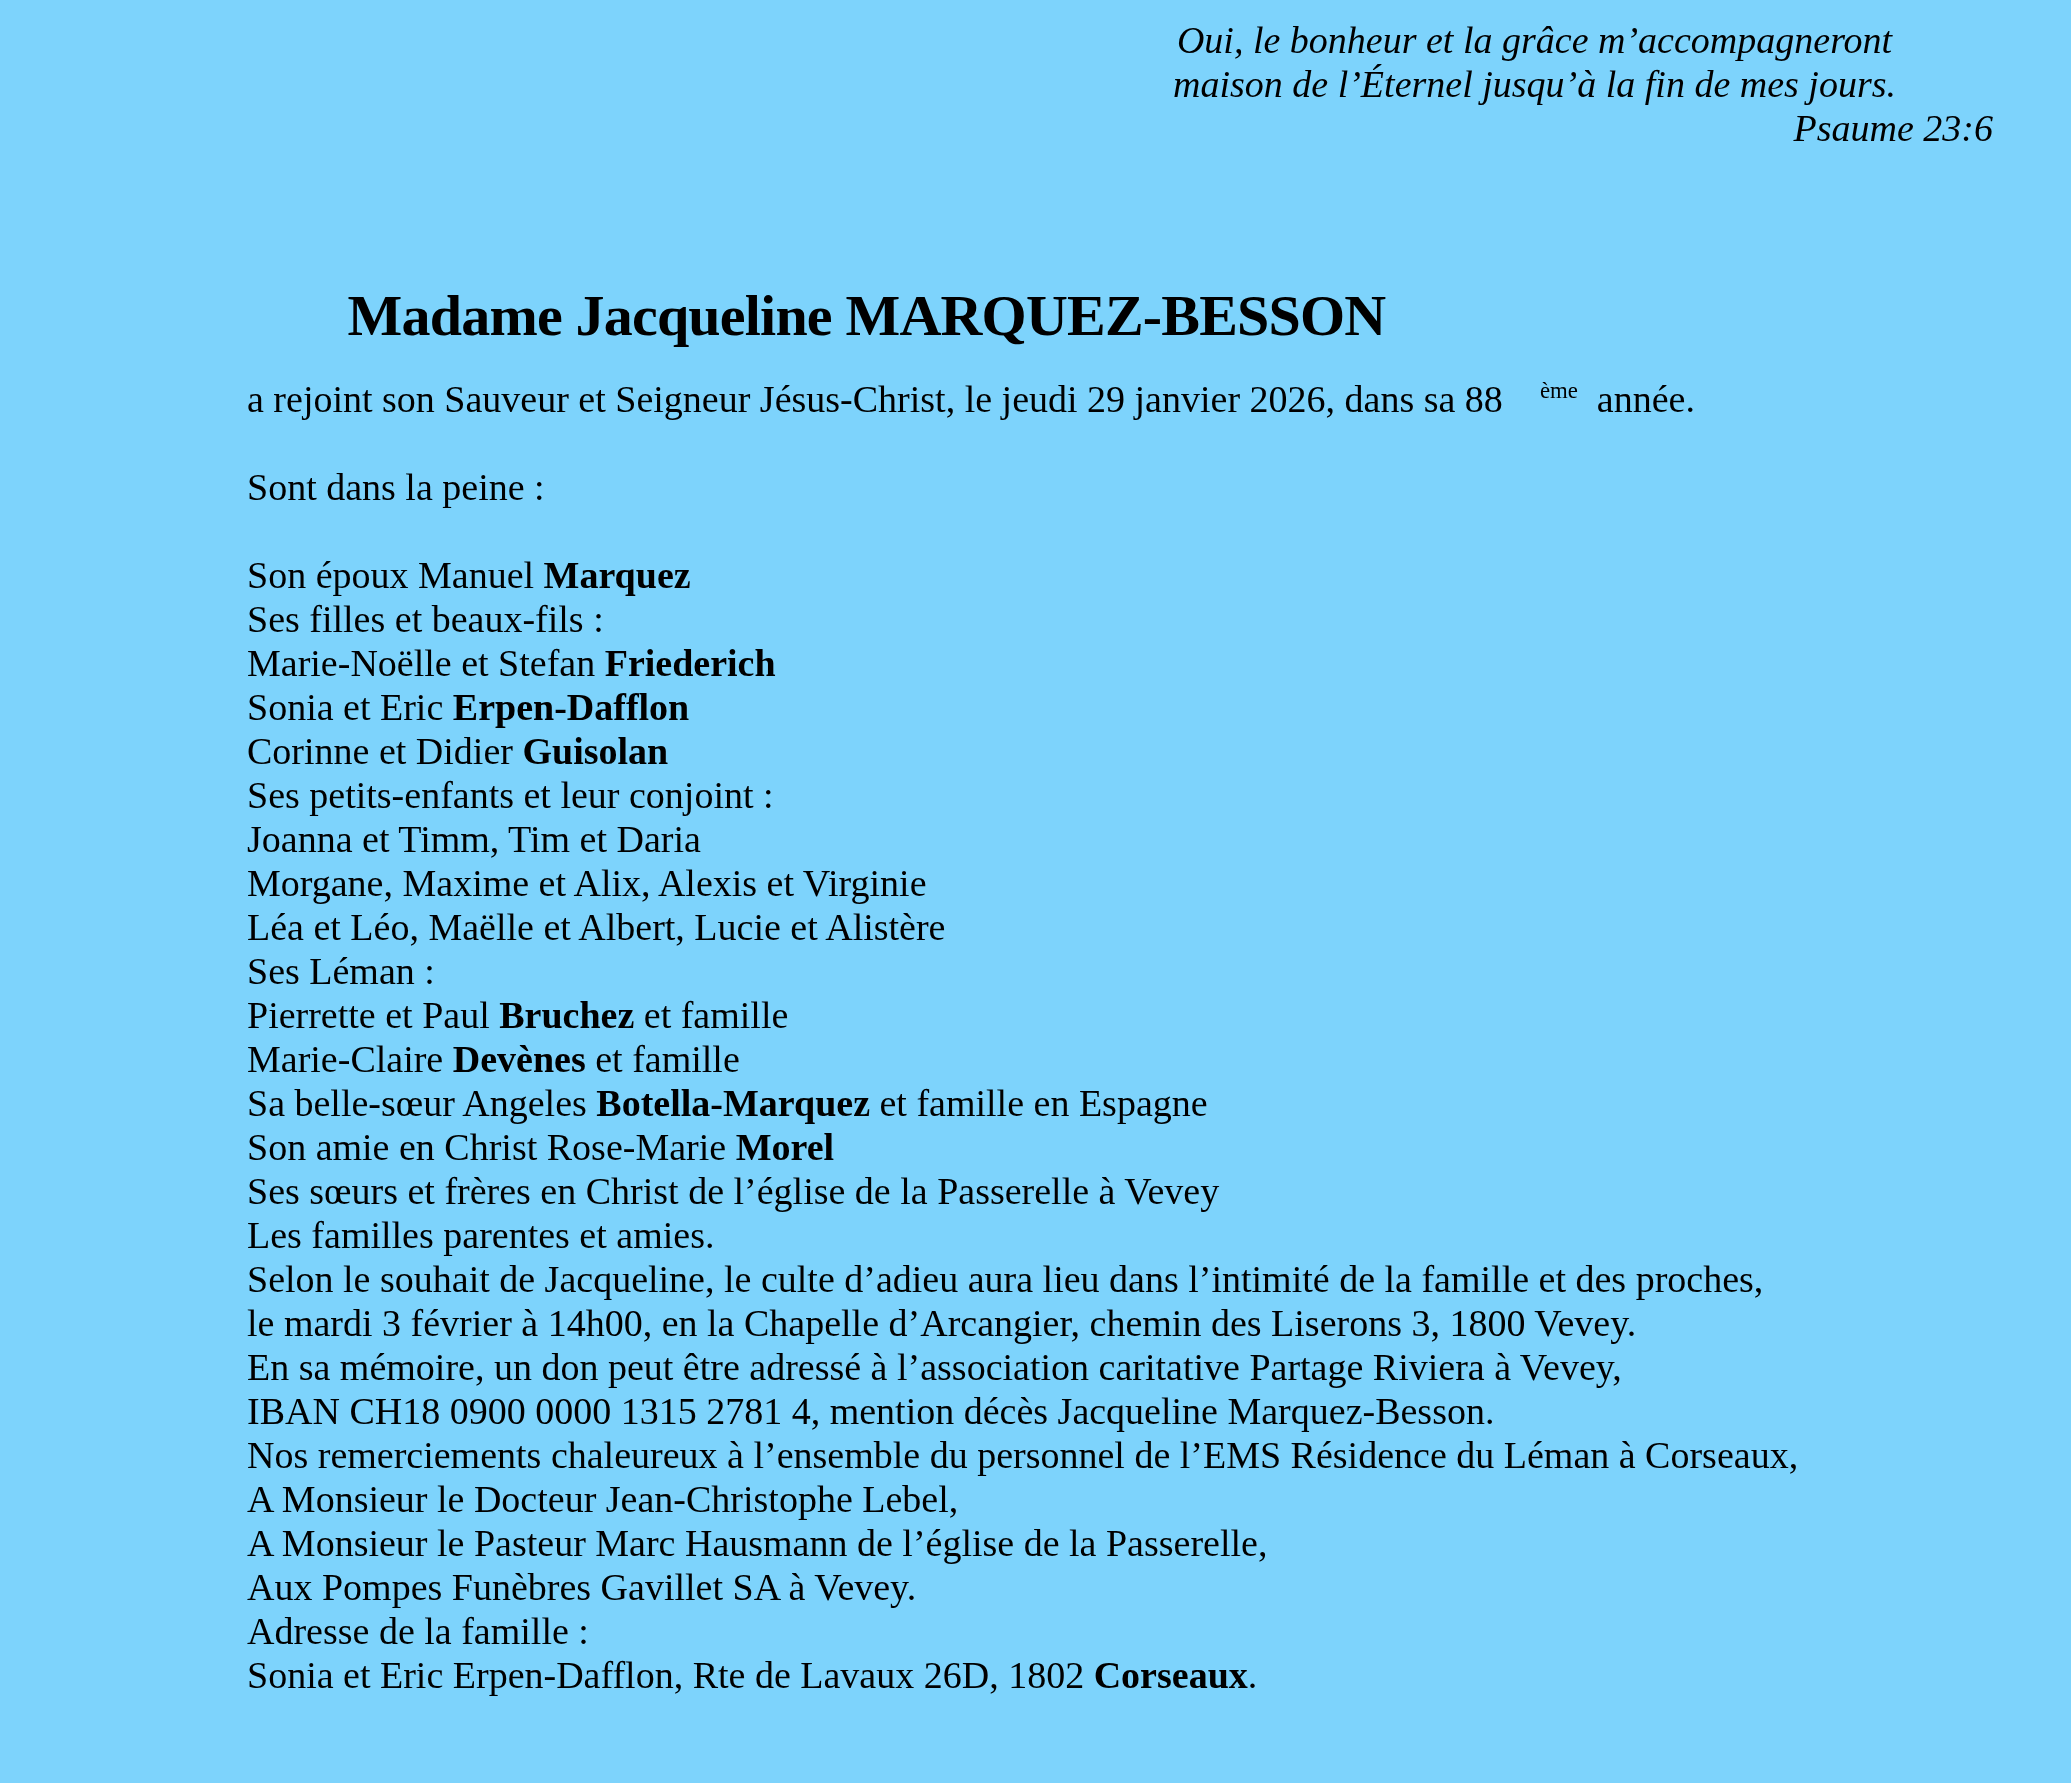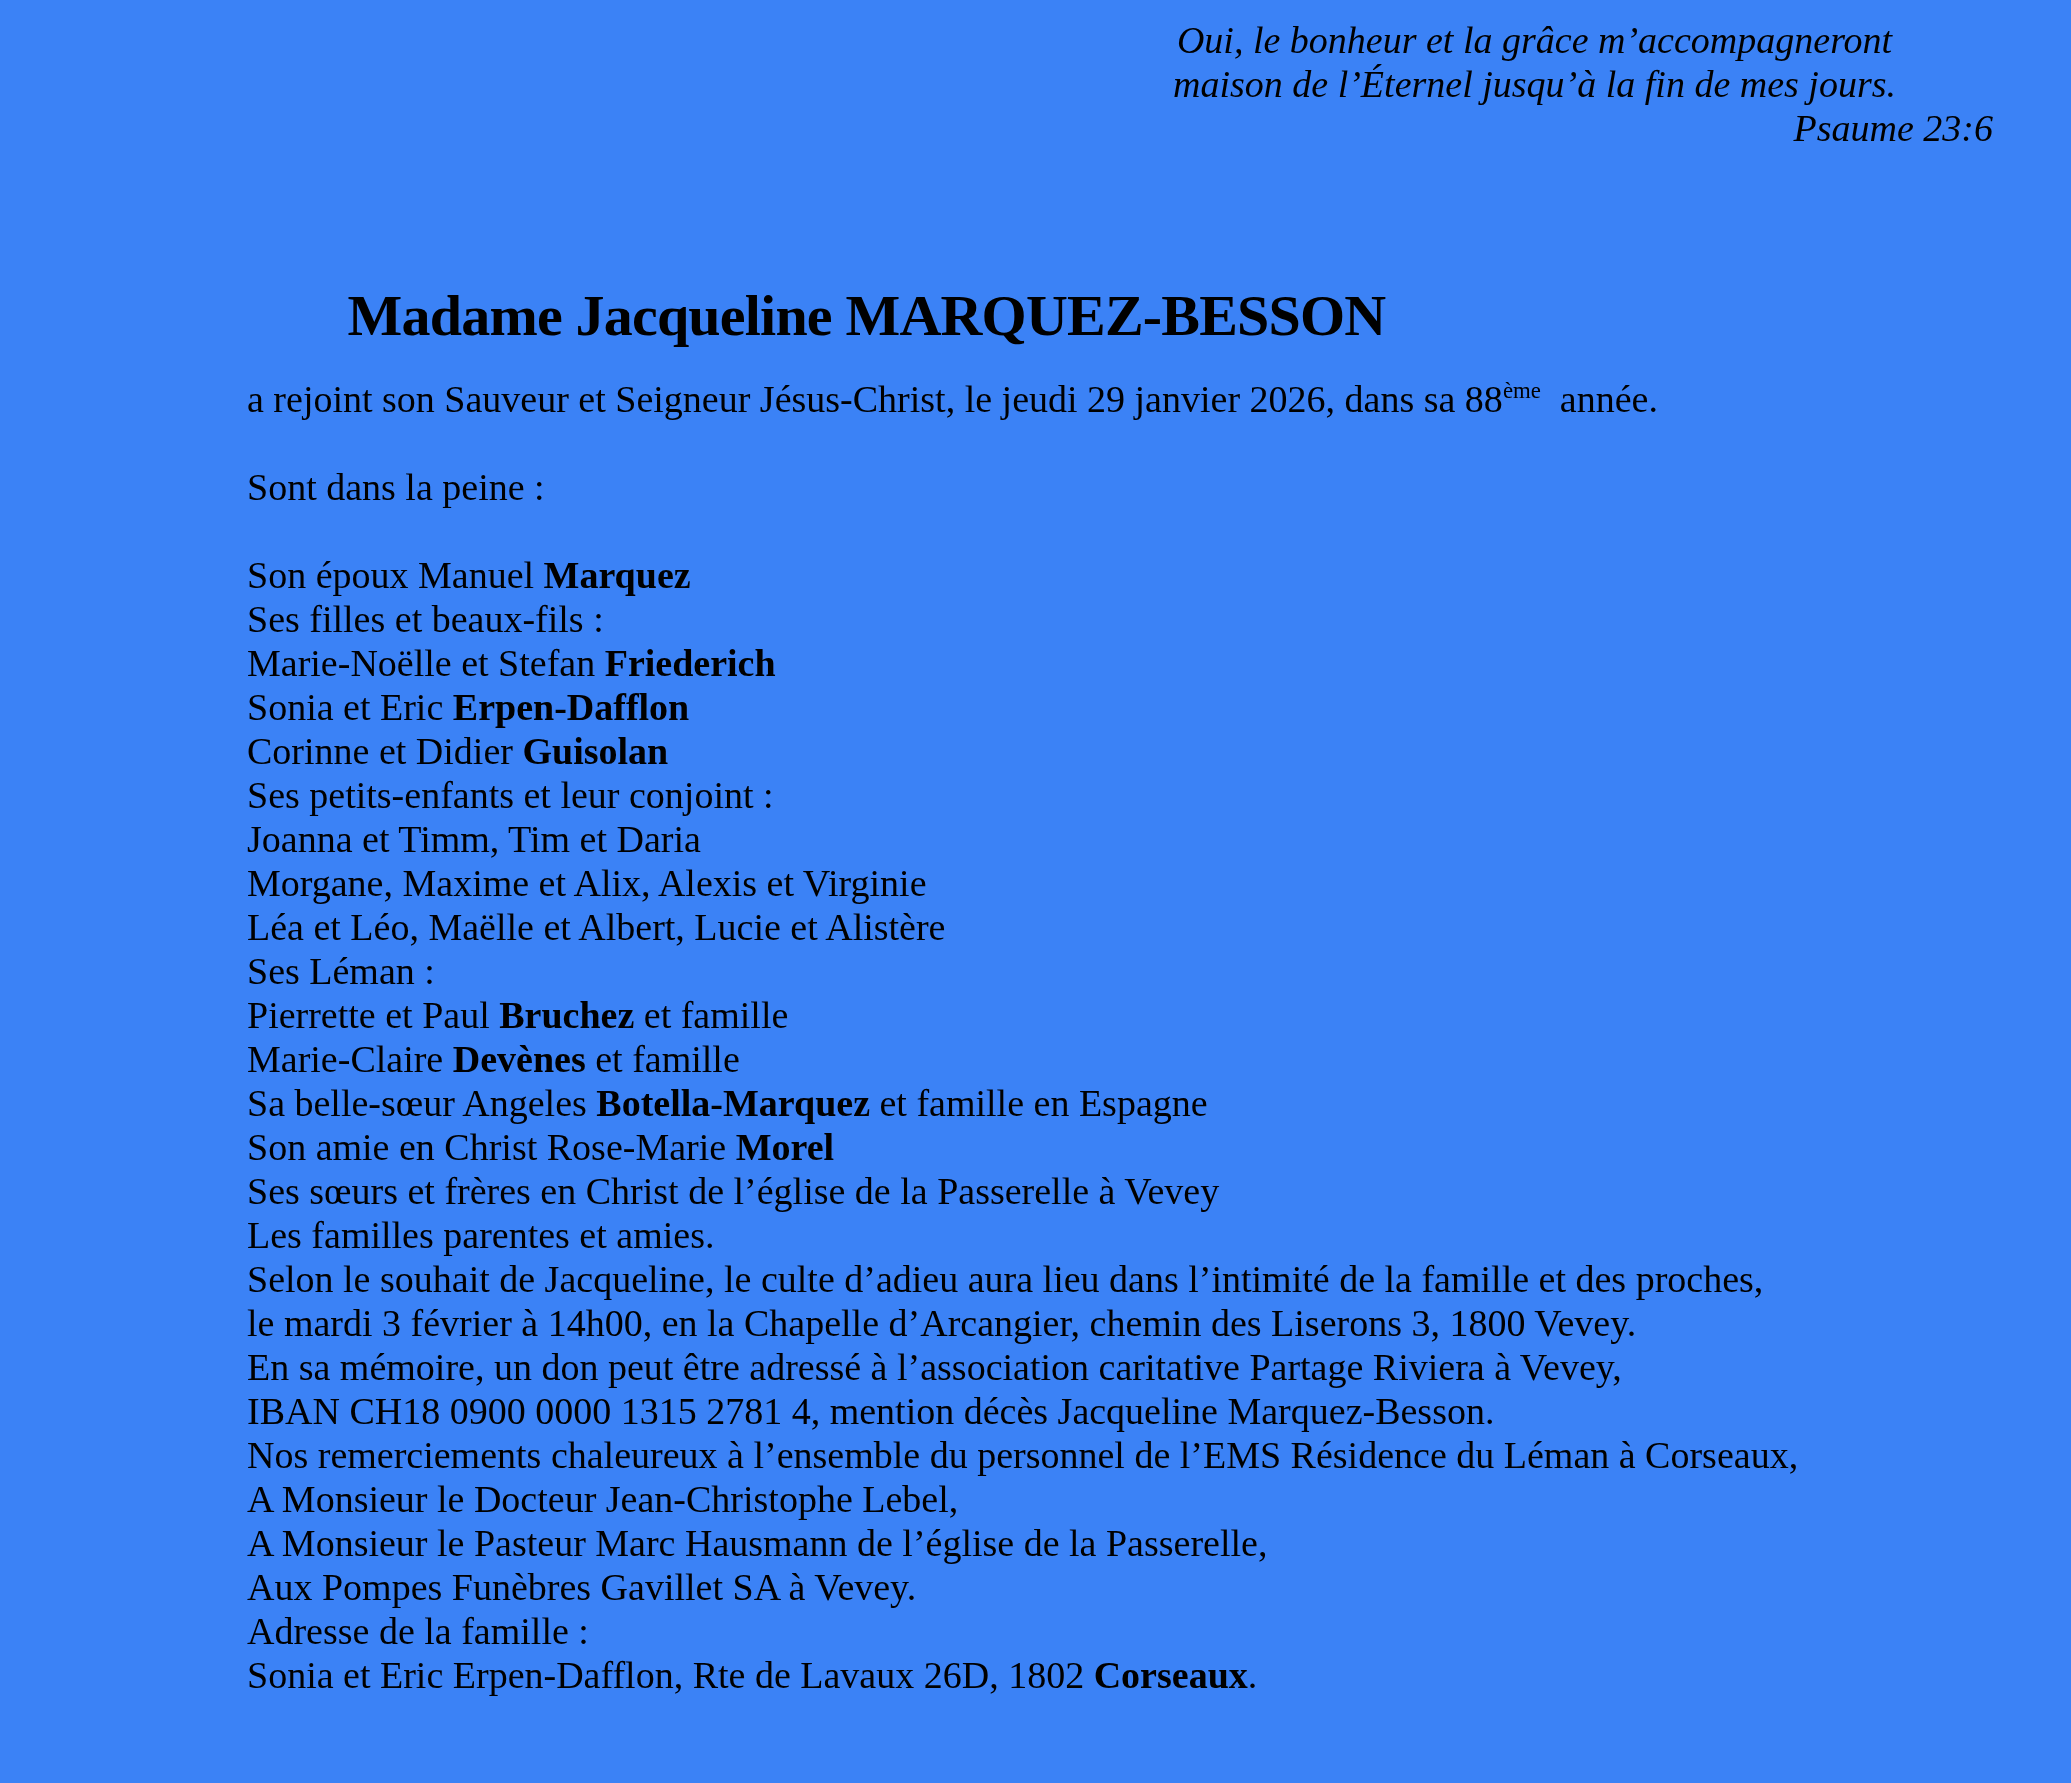--- a/index.html
+++ b/index.html
@@ -1,20 +1,20 @@
 <!DOCTYPE html>
 <html lang="fr" style="font-size:13.4px"><head>
 <meta charset="utf-8">
 <style>
   html, body { margin: 0; padding: 0; background: #e8e8e8; }
   .page {
     position: relative;
     width: 2071px;
     height: 1783px;
-    background: #3b82f6;
+    background: #7dd3fc;
     color: #000000;
     font-family: "Liberation Serif", "DejaVu Serif", serif;
     overflow: hidden;
   }
   .quote {
     position: absolute;
     top: 18.4px;
     right: 73px;
     width: 927px;
     font-style: italic;
@@ -38,21 +38,21 @@
   .body-block {
     position: absolute;
     left: 247px;
     top: 377px;
     width: 1787px;
     font-size: 38px;
     line-height: 44px;
   }
   .line { height: 44px; white-space: nowrap; }
   .b { font-weight: bold; }
-  .sup { vertical-align: super; font-size: 0.6em; line-height: 0; }
+  .sup { vertical-align: super; font-size: 0.6em; line-height: 0; margin-left: 37px; }
 </style>
 </head>
 <body>
 
 <div class="page">
 
   <div class="quote">
     <div id="quote-lines">
         <div class="quote-line">Oui, le bonheur et la grâce m’accompagneront</div>
         <div class="quote-line">maison de l’Éternel jusqu’à la fin de mes jours.</div>

